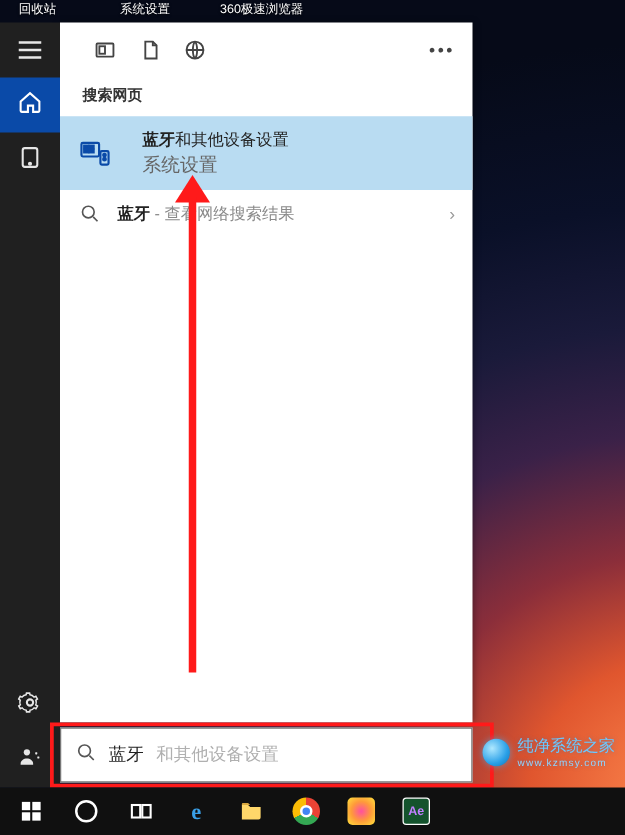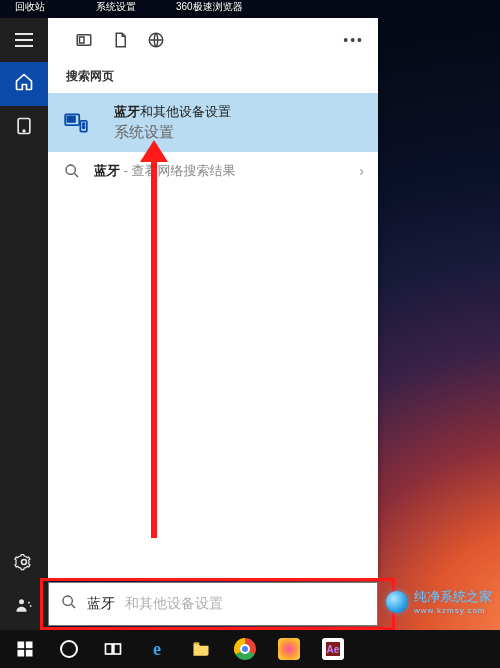--- a/index.html
+++ b/index.html
@@ -105,22 +105,22 @@
     width: 22px; height: 22px; border-radius: 50%;
     background: conic-gradient(#ea4335 0 120deg, #34a853 120deg 240deg, #fbbc05 240deg 360deg);
     position: relative;
   }
   .tb-chrome::after { content: ""; position: absolute; inset: 6px; background: #4285f4; border-radius: 50%; border: 2px solid #fff; }
   .tb-mm {
     width: 22px; height: 22px; border-radius: 4px;
     background: radial-gradient(circle at 50% 50%, #ff4fa0, #ff9a3a 50%, #ffe23a);
   }
   .tb-ae {
-    width: 22px; height: 22px; border-radius: 3px; background: #7f1d1d;
-    border: 4px solid #ffffff; color: #c080ff; font-size: 10px; font-weight: 700;
+    width: 22px; height: 22px; border-radius: 3px; background: #14532d;
+    border: 1px solid #ffffff; color: #c080ff; font-size: 10px; font-weight: 700;
     display: flex; align-items: center; justify-content: center;
   }
 </style>
 </head>
 <body>
 
 <div class="screen">
   <div class="desktop-bg"></div>
 
   <div class="desktop-icons">

